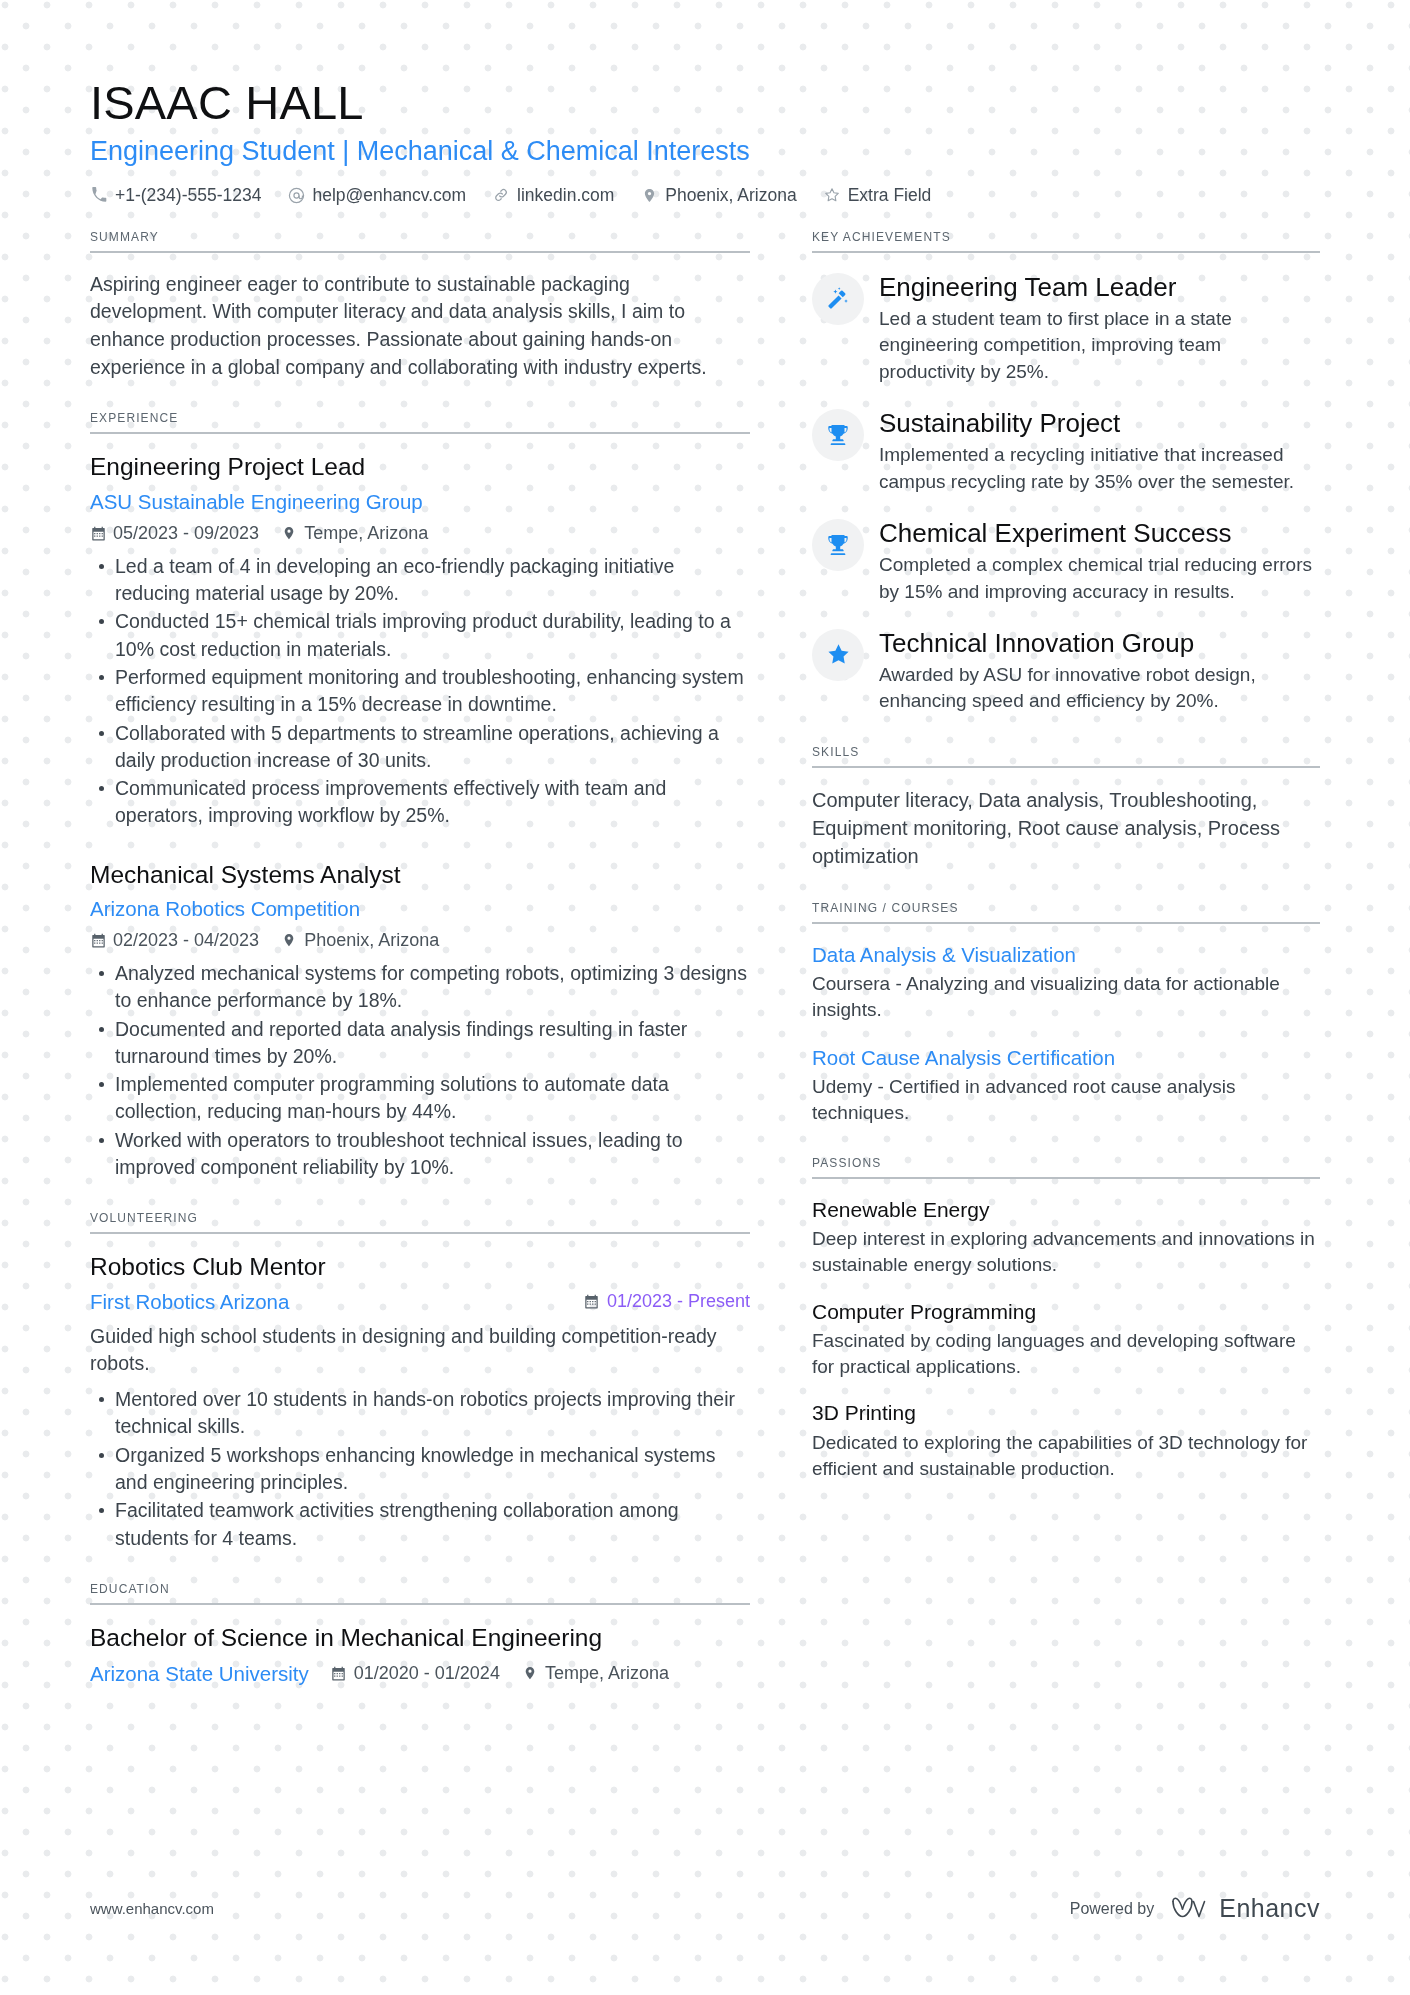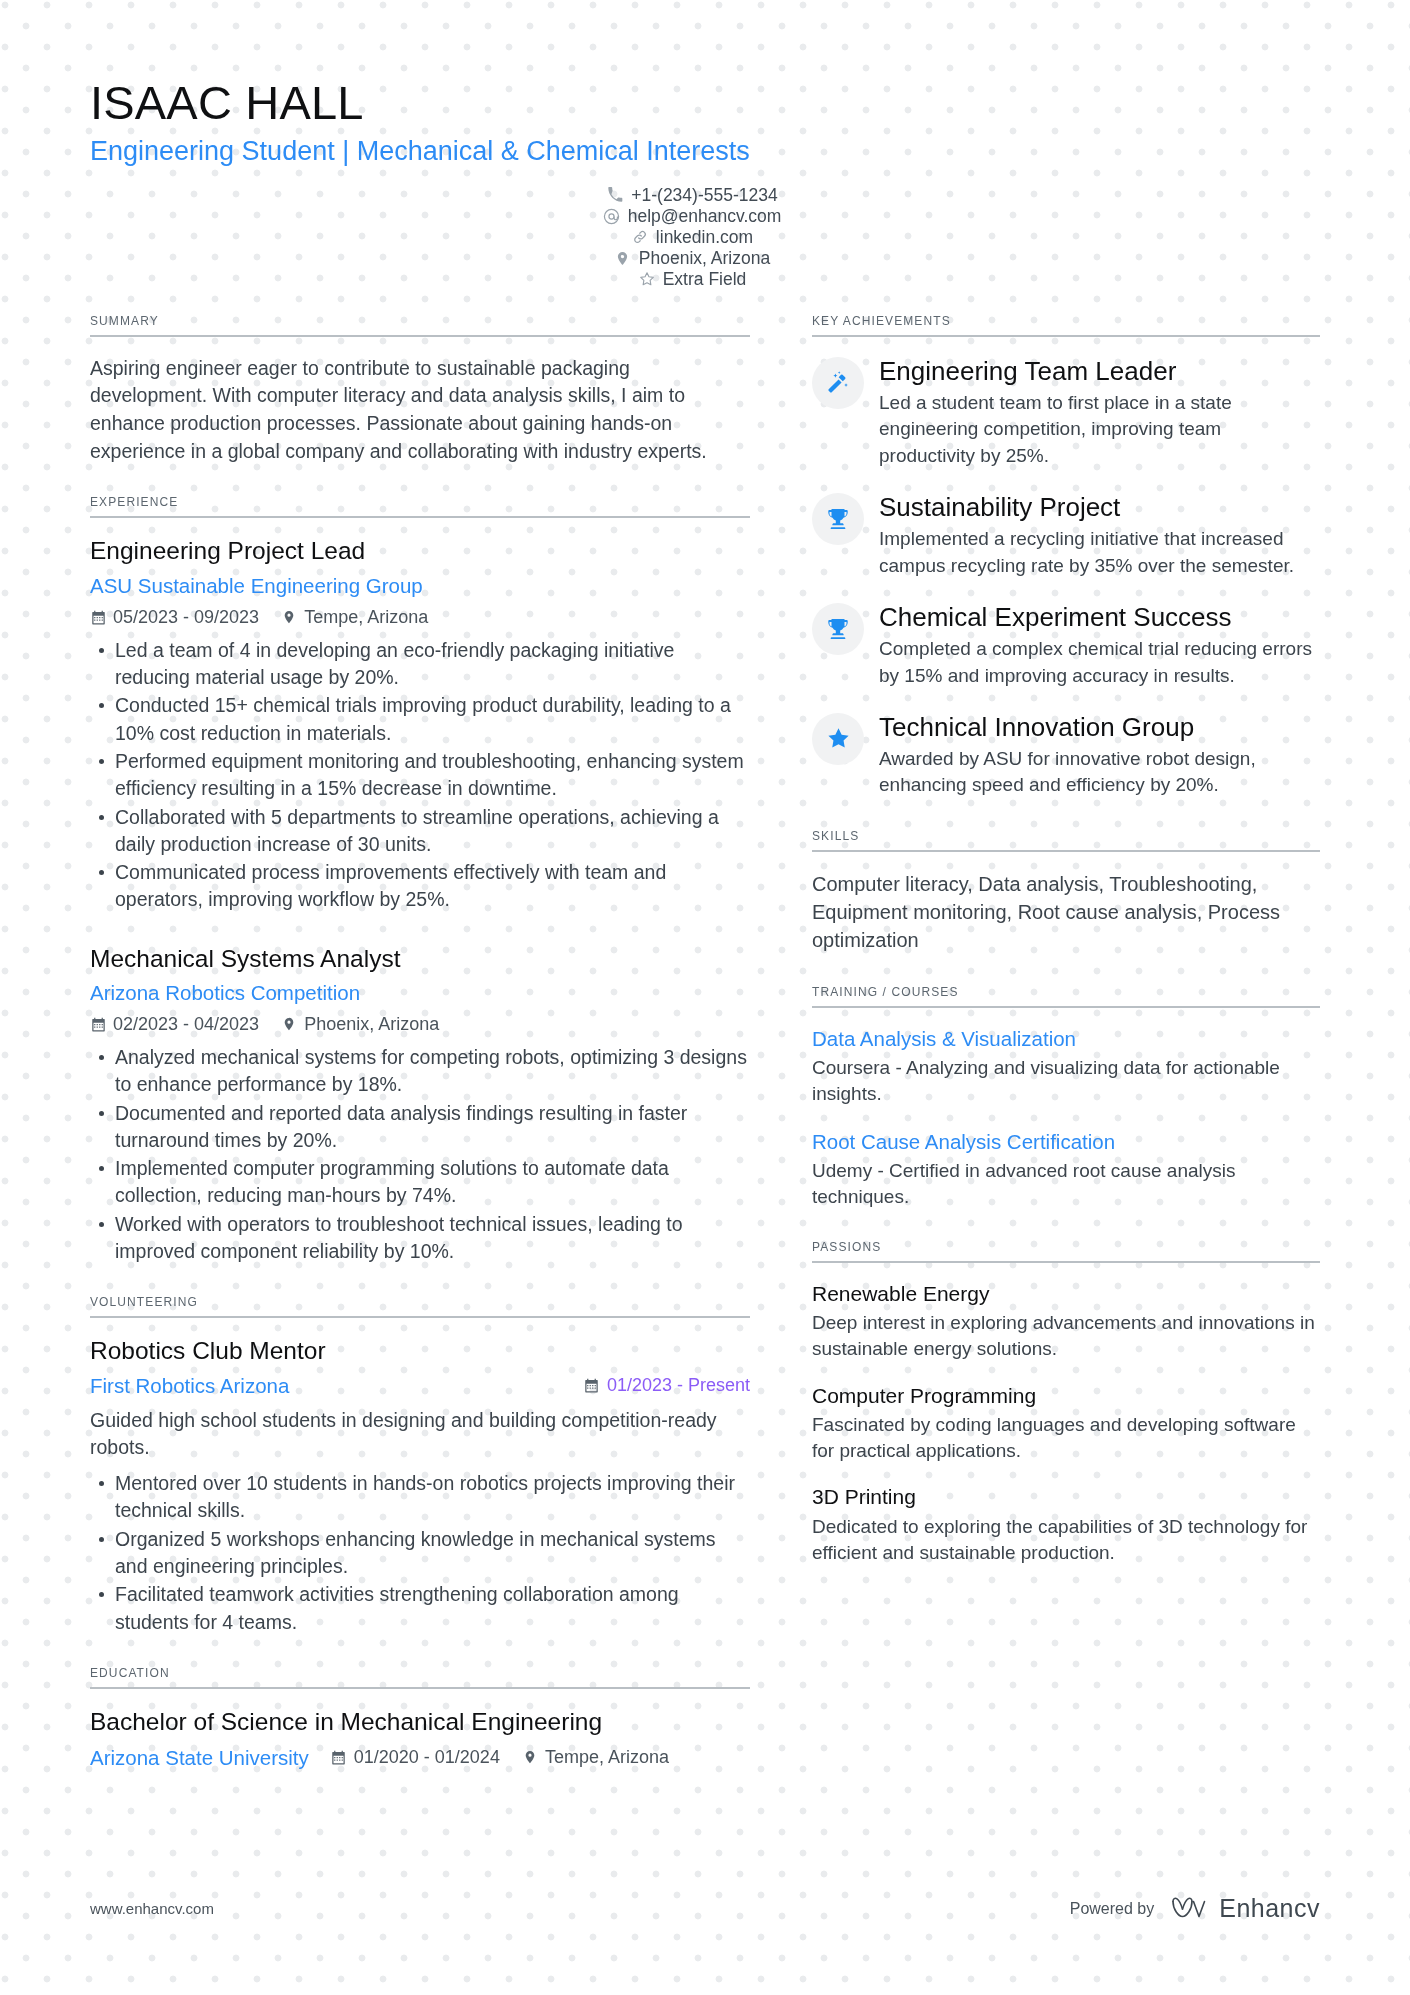--- a/index.html
+++ b/index.html
@@ -59,21 +59,20 @@
     line-height: 1.2;
     font-weight: 400;
   }
 
   .contacts {
     margin-top: 17px;
     display: flex;
     align-items: center;
     gap: 0;
     flex-wrap: wrap;
-    flex-direction: column;
   }
 
   .contact-item {
     display: flex;
     align-items: center;
     font-size: 17.5px;
     color: #424b54;
     margin-right: 26px;
     white-space: nowrap;
   }
@@ -449,21 +448,21 @@
                   <svg width="14" height="14" viewBox="0 0 24 24" fill="currentColor">
                     <path d="M12 1.5C7.9 1.5 4.6 4.8 4.6 8.9c0 5.5 7.4 13.6 7.4 13.6s7.4-8.1 7.4-13.6c0-4.1-3.3-7.4-7.4-7.4zm0 10.1a2.7 2.7 0 1 1 0-5.4 2.7 2.7 0 0 1 0 5.4z"></path>
                   </svg>
                 </span>
                 <span>Phoenix, Arizona</span>
               </span>
             </div>
             <ul class="bullets">
               <li>Analyzed mechanical systems for competing robots, optimizing 3 designs to enhance performance by 18%.</li>
               <li>Documented and reported data analysis findings resulting in faster turnaround times by 20%.</li>
-              <li>Implemented computer programming solutions to automate data collection, reducing man-hours by 74%.</li>
+              <li>Implemented computer programming solutions to automate data collection, reducing man-hours by 44%.</li>
               <li>Worked with operators to troubleshoot technical issues, leading to improved component reliability by 10%.</li>
             </ul>
           </div>
 
         </div>
       </div>
 
       <div class="sec">
         <div class="sec-title">VOLUNTEERING</div>
         <div class="sec-body">

